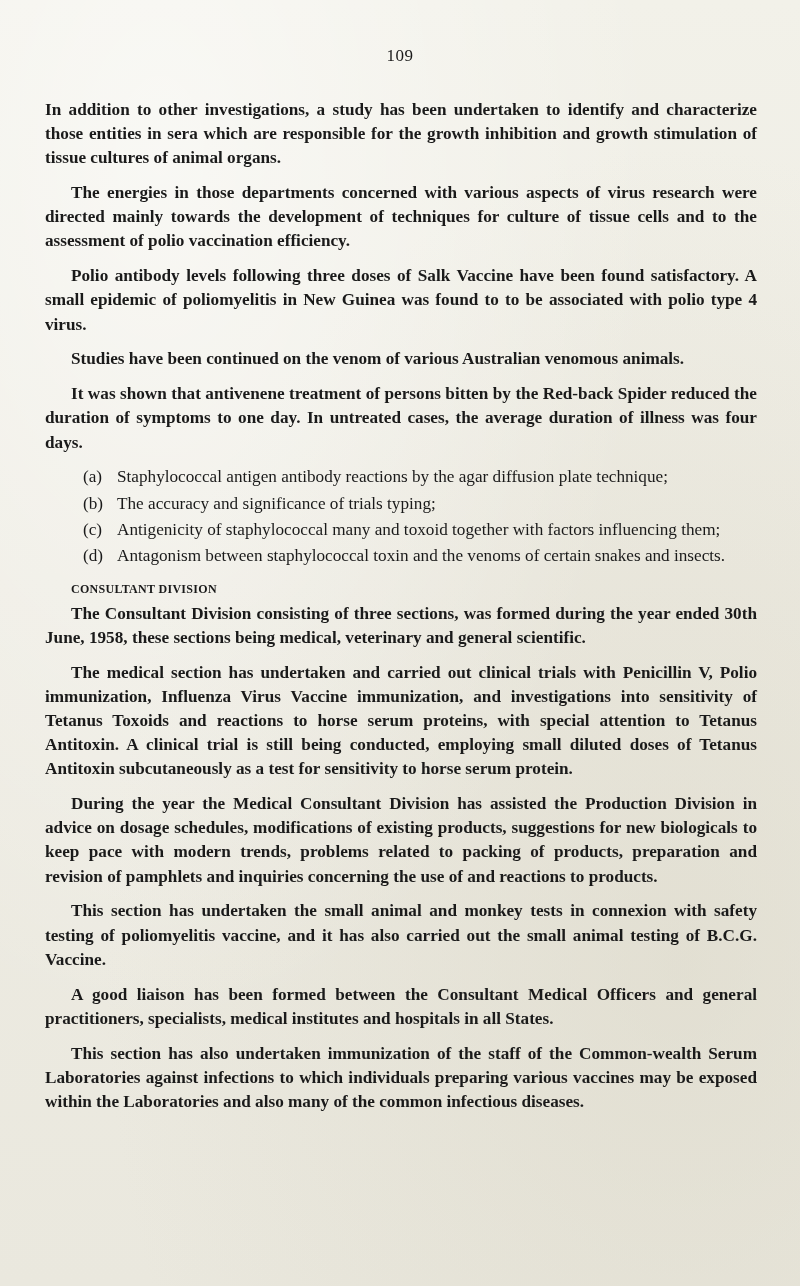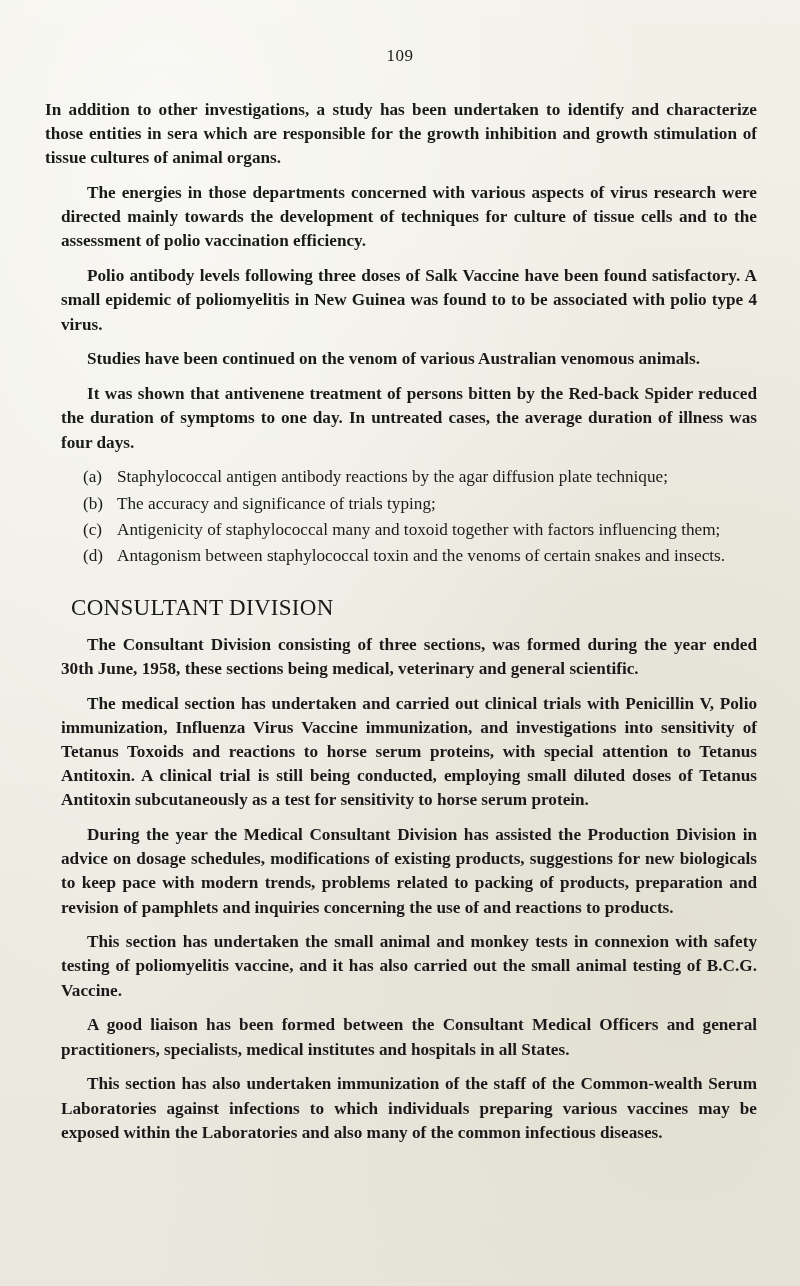--- a/index.html
+++ b/index.html
@@ -42,29 +42,28 @@
     line-height: 1.405;
     text-align: justify;
     text-justify: inter-word;
   }
   p {
     margin: 0 0 0.62em 0;
     font-weight: bold;
   }
   p.indent {
     text-indent: 26px;
-    margin-left: 16px;
   }
   p.noindent {
     text-indent: 0;
   }
   .section-heading {
     margin: 1.05em 0 0.35em 0;
-    font-size: 23px;
-    font-weight: normal;
+    font-size: 12px;
+    font-weight: bold;
     letter-spacing: 0.3px;
     text-indent: 26px;
     text-align: left;
   }
   ol.letter-list {
     list-style: none;
     margin: 0.1em 0 0.65em 0;
     padding: 0;
   }
   ol.letter-list li {

